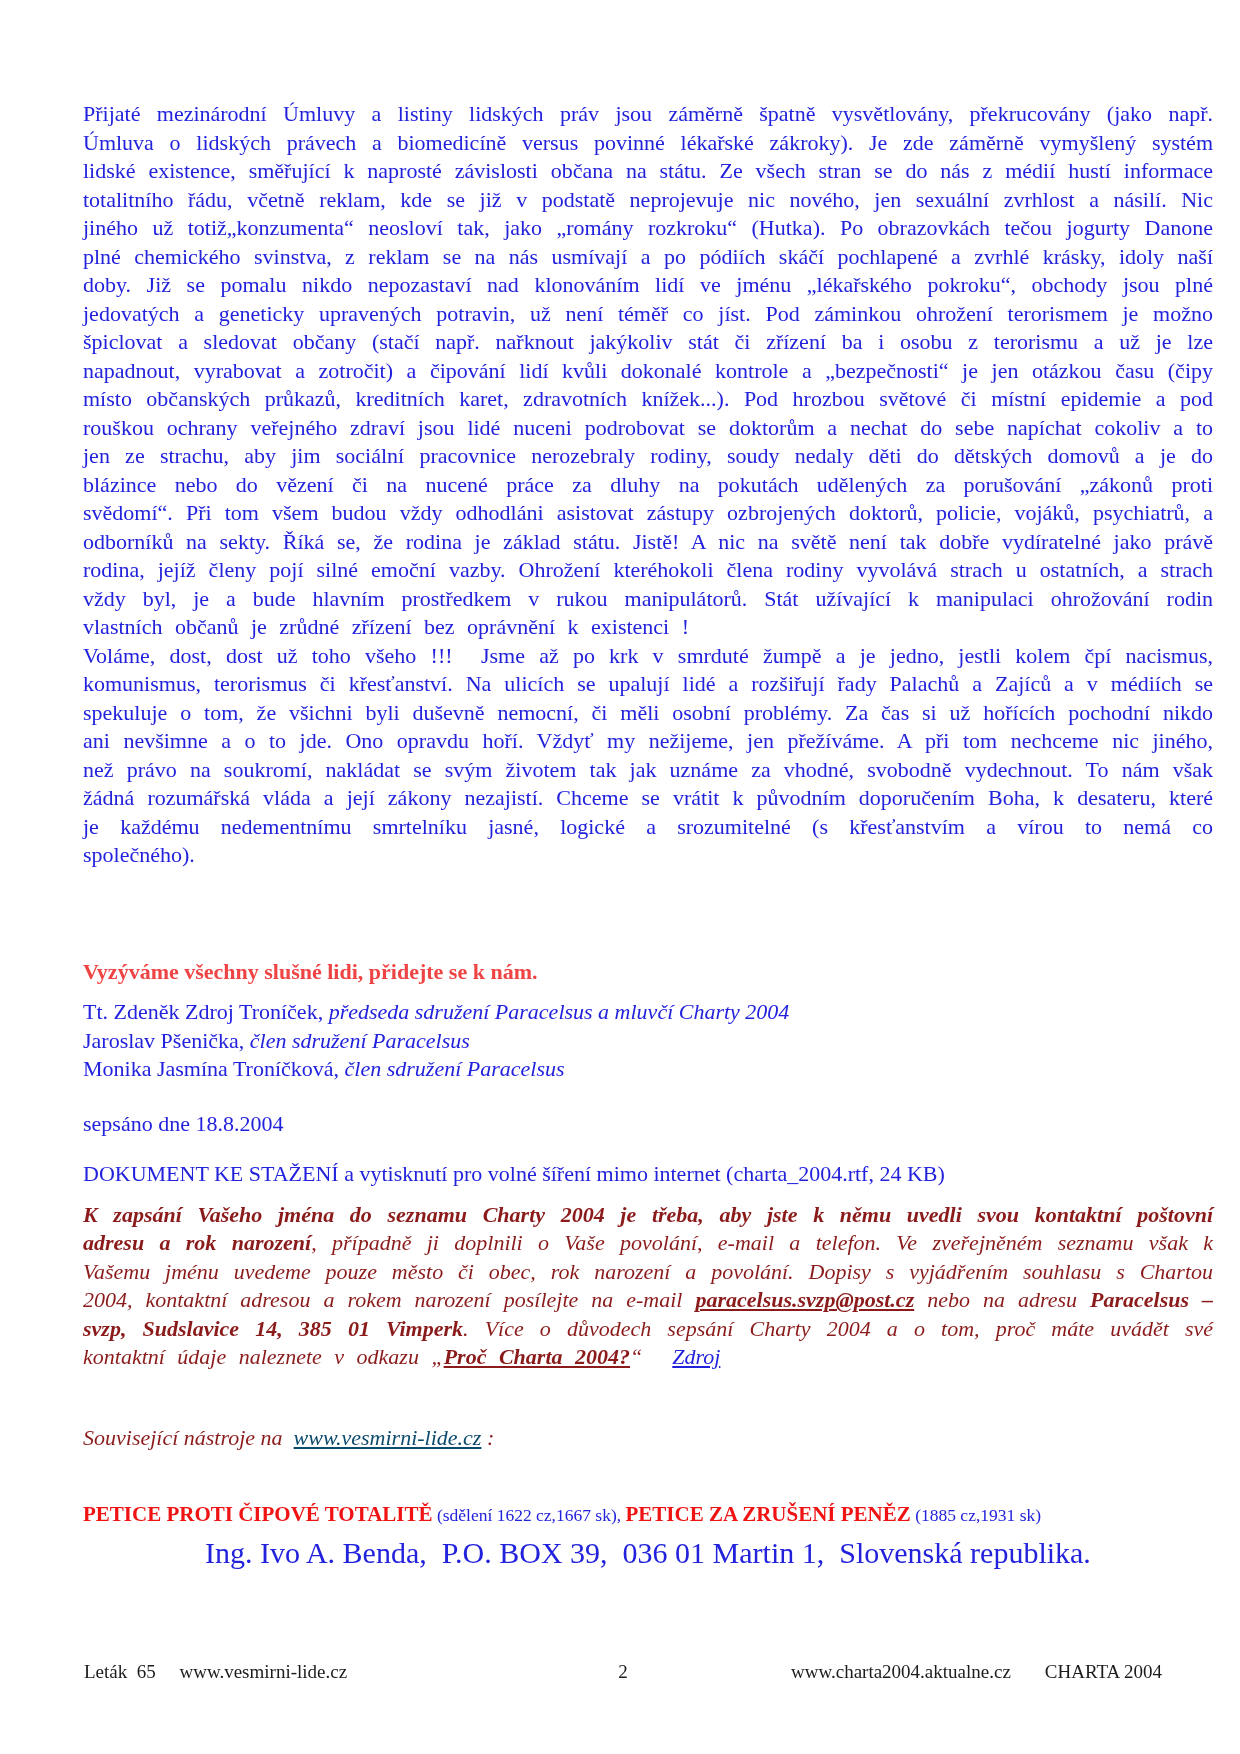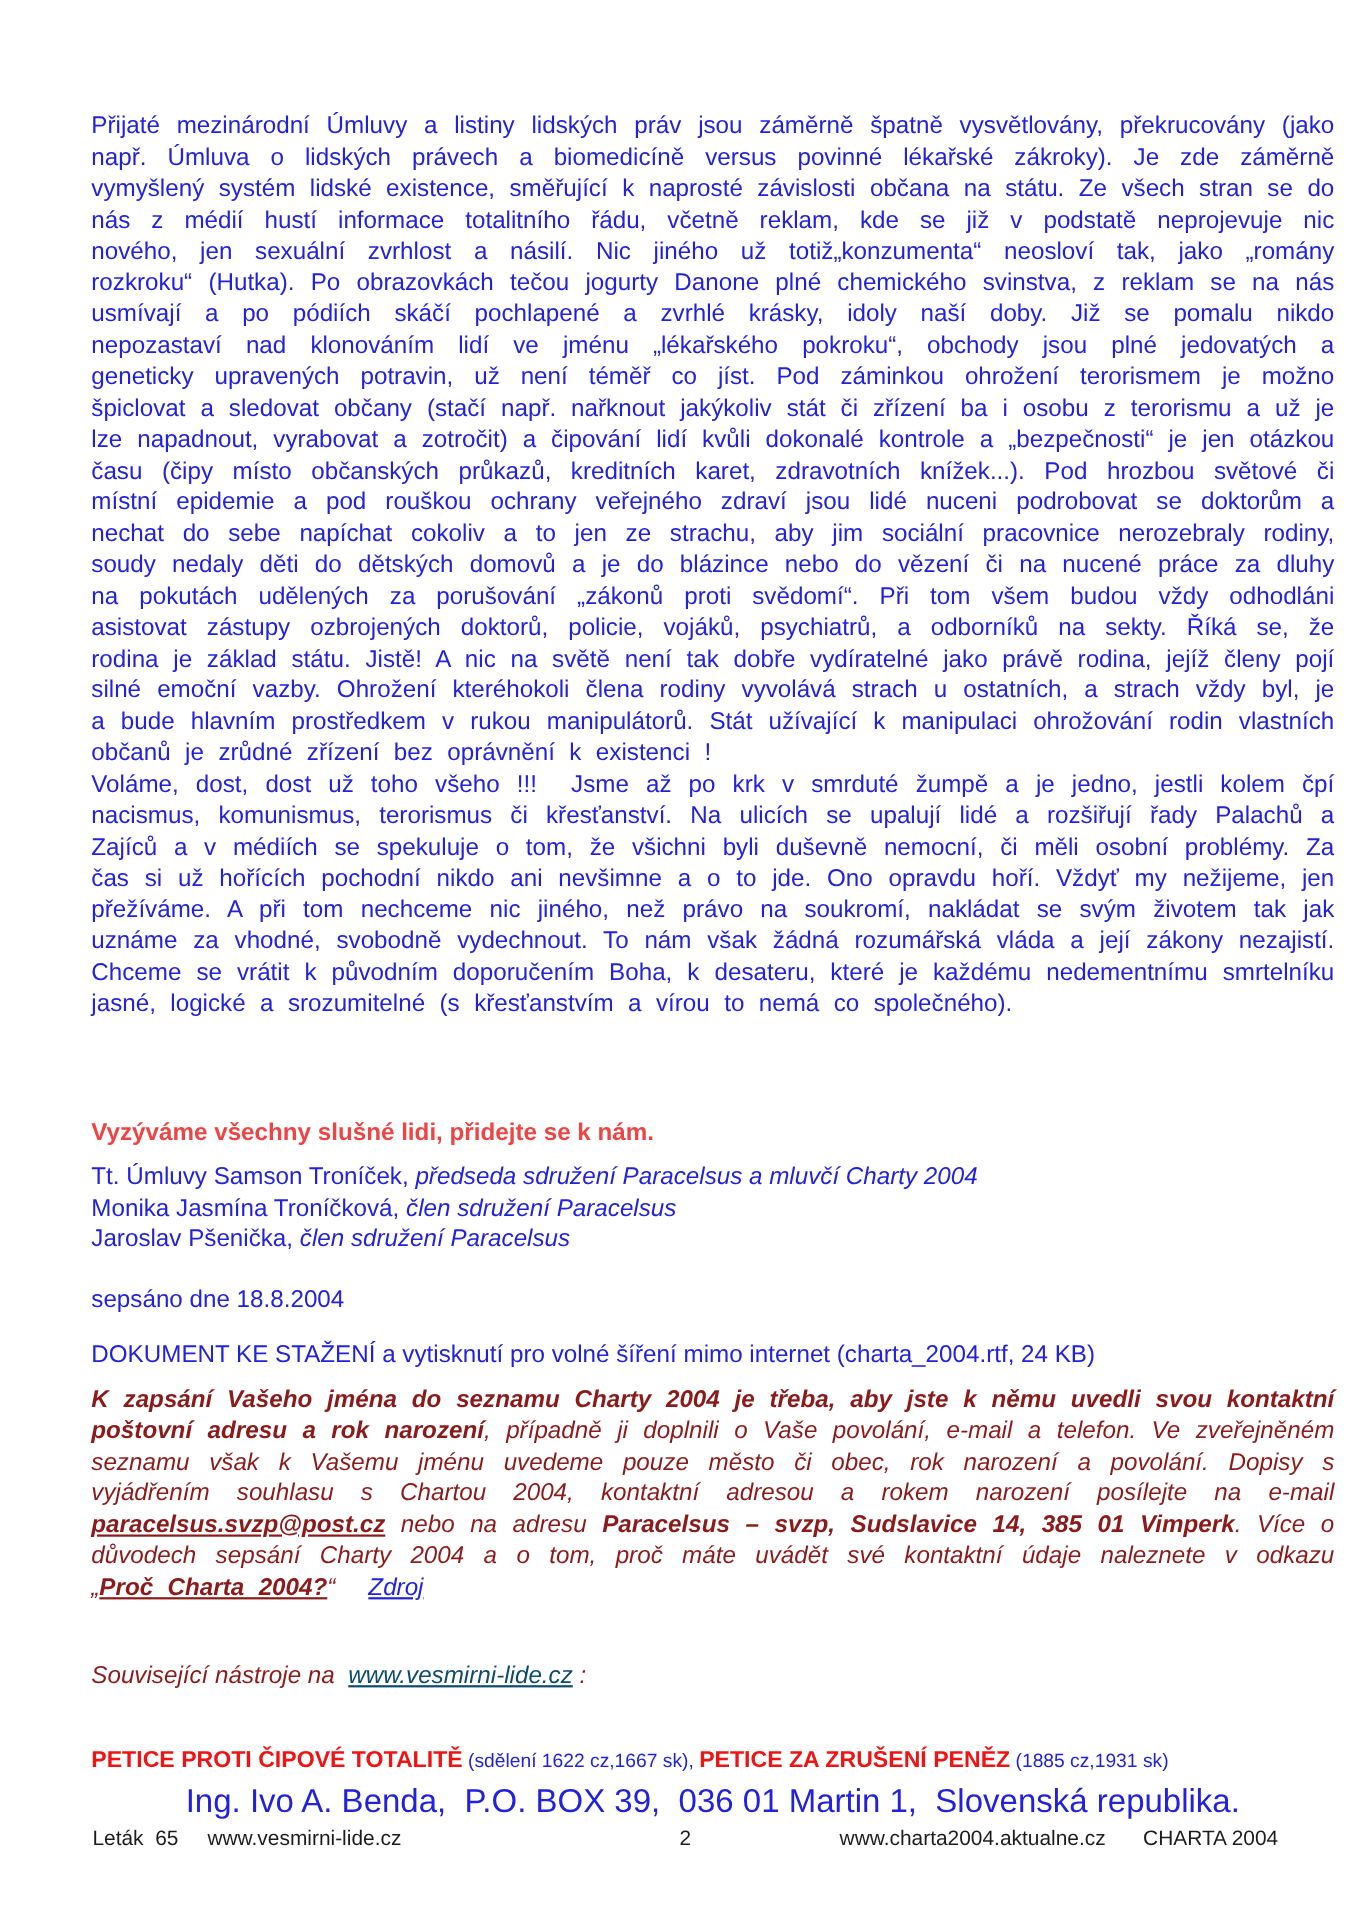--- a/index.html
+++ b/index.html
@@ -7,21 +7,21 @@
     margin: 0;
     padding: 0;
     background: #ffffff;
   }
   .page {
     position: relative;
     width: 1240px;
     height: 1754px;
     background: #ffffff;
     overflow: hidden;
-    font-family: Liberation Sans, sans-serif;
+    font-family: Liberation Serif, serif;
   }
   .content {
     position: absolute;
     left: 83px;
     right: 27px;
     top: 100px;
   }
   
   .body-text {
     margin: 0;
@@ -135,27 +135,27 @@
   <main class="content">
 
     <p class="body-text">Přijaté mezinárodní Úmluvy a listiny lidských práv jsou záměrně špatně vysvětlovány, překrucovány (jako např. Úmluva o lidských právech a biomedicíně versus povinné lékařské zákroky). Je zde záměrně vymyšlený systém lidské existence, směřující k naprosté závislosti občana na státu. Ze všech stran se do nás z médií hustí informace totalitního řádu, včetně reklam, kde se již v podstatě neprojevuje nic nového, jen sexuální zvrhlost a násilí. Nic jiného už totiž„konzumenta“ neosloví tak, jako „romány rozkroku“ (Hutka). Po obrazovkách tečou jogurty Danone plné chemického svinstva, z reklam se na nás usmívají a po pódiích skáčí pochlapené a zvrhlé krásky, idoly naší doby. Již se pomalu nikdo nepozastaví nad klonováním lidí ve jménu „lékařského pokroku“, obchody jsou plné jedovatých a geneticky upravených potravin, už není téměř co jíst. Pod záminkou ohrožení terorismem je možno špiclovat a sledovat občany (stačí např. nařknout jakýkoliv stát či zřízení ba i osobu z terorismu a už je lze napadnout, vyrabovat a zotročit) a čipování lidí kvůli dokonalé kontrole a „bezpečnosti“ je jen otázkou času (čipy místo občanských průkazů, kreditních karet, zdravotních knížek...). Pod hrozbou světové či místní epidemie a pod rouškou ochrany veřejného zdraví jsou lidé nuceni podrobovat se doktorům a nechat do sebe napíchat cokoliv a to jen ze strachu, aby jim sociální pracovnice nerozebraly rodiny, soudy nedaly děti do dětských domovů a je do blázince nebo do vězení či na nucené práce za dluhy na pokutách udělených za porušování „zákonů proti svědomí“. Při tom všem budou vždy odhodláni asistovat zástupy ozbrojených doktorů, policie, vojáků, psychiatrů, a odborníků na sekty. Říká se, že rodina je základ státu. Jistě! A nic na světě není tak dobře vydíratelné jako právě rodina, jejíž členy pojí silné emoční vazby. Ohrožení kteréhokoli člena rodiny vyvolává strach u ostatních, a strach vždy byl, je a bude hlavním prostředkem v rukou manipulátorů. Stát užívající k manipulaci ohrožování rodin vlastních občanů je zrůdné zřízení bez oprávnění k existenci !</p>
 
     <p class="body-text">Voláme, dost, dost už toho všeho !!!&nbsp; Jsme až po krk v smrduté žumpě a je jedno, jestli kolem čpí nacismus, komunismus, terorismus či křesťanství. Na ulicích se upalují lidé a rozšiřují řady Palachů a Zajíců a v médiích se spekuluje o tom, že všichni byli duševně nemocní, či měli osobní problémy. Za čas si už hořících pochodní nikdo ani nevšimne a o to jde. Ono opravdu hoří. Vždyť my nežijeme, jen přežíváme. A při tom nechceme nic jiného, než právo na soukromí, nakládat se svým životem tak jak uznáme za vhodné, svobodně vydechnout. To nám však žádná rozumářská vláda a její zákony nezajistí. Chceme se vrátit k původním doporučením Boha, k desateru, které je každému nedementnímu smrtelníku jasné, logické a srozumitelné (s křesťanstvím a vírou to nemá co společného).</p>
 
     <h2 class="call-heading">Vyzýváme všechny slušné lidi, přidejte se k nám.</h2>
 
     <div class="signatures">
       <p class="sig-line">
-        <span class="sig-name">Tt. Úmluvy Samson Troníček, </span><span class="sig-role">předseda sdružení Paracelsus a mluvčí Charty 2004</span>
+        <span class="sig-name">Tt. Zdeněk Zdroj Troníček, </span><span class="sig-role">předseda sdružení Paracelsus a mluvčí Charty 2004</span>
+      </p>
+      <p class="sig-line">
+        <span class="sig-name">Jaroslav Pšenička, </span><span class="sig-role">člen sdružení Paracelsus</span>
       </p>
       <p class="sig-line">
         <span class="sig-name">Monika Jasmína Troníčková, </span><span class="sig-role">člen sdružení Paracelsus</span>
-      </p>
-      <p class="sig-line">
-        <span class="sig-name">Jaroslav Pšenička, </span><span class="sig-role">člen sdružení Paracelsus</span>
       </p>
     </div>
 
     <p class="body-text plain date-line">sepsáno dne 18.8.2004</p>
 
     <p class="body-text plain download-line">DOKUMENT KE STAŽENÍ a vytisknutí pro volné šíření mimo internet (charta_2004.rtf, 24 KB)</p>
 
     <p class="signup"><b>K zapsání Vašeho jména do seznamu Charty 2004 je třeba, aby jste k němu uvedli svou kontaktní poštovní adresu a rok narození</b><span>, případně ji doplnili o Vaše povolání, e-mail a telefon. Ve zveřejněném seznamu však k Vašemu jménu uvedeme pouze město či obec, rok narození a povolání. Dopisy s vyjádřením souhlasu s Chartou 2004, kontaktní adresou a rokem narození posílejte na e-mail </span><a class="link-darkred">paracelsus.svzp@post.cz</a><span> nebo na adresu </span><b>Paracelsus – svzp, Sudslavice 14, 385 01 Vimperk</b><span>. Více o důvodech sepsání Charty 2004 a o tom, proč máte uvádět své kontaktní údaje naleznete v odkazu „</span><a class="link-darkred">Proč Charta 2004?</a><span>“</span><a class="link-blue zdroj-link">Zdroj</a></p>
 
     <p class="related"><span>Související nástroje na&nbsp; </span><a class="rel-link">www.vesmirni-lide.cz</a><span> :</span></p>

